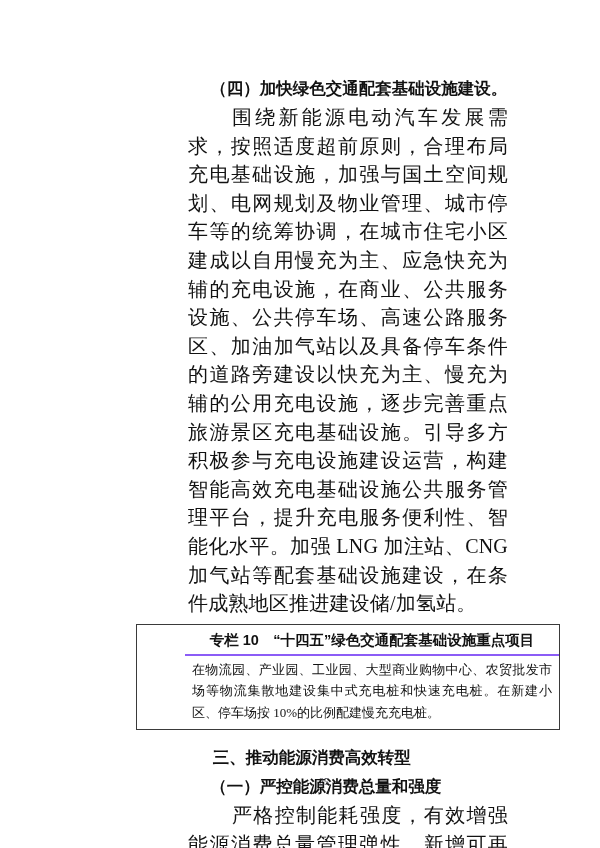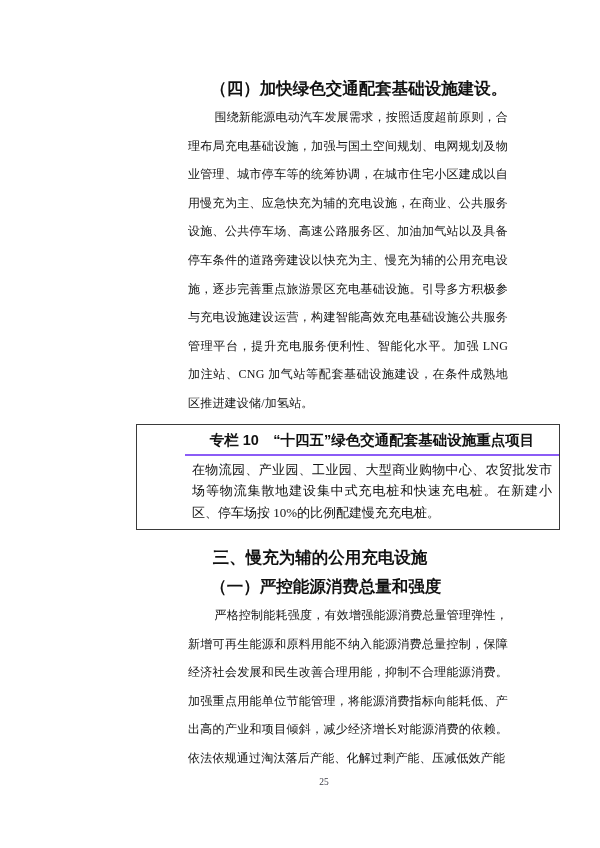--- a/index.html
+++ b/index.html
@@ -36,21 +36,21 @@
   .h-hei {
     font-family: "Liberation Sans", sans-serif;
     font-size: 16.5px;
     font-weight: bold;
     line-height: 29px;
     margin: 13px 0 0 0;
     text-indent: 1.5em;
   }
 
   .para {
-    font-size: 12px;
+    font-size: 20px;
     line-height: 28.6px;
     margin: 0;
     text-align: justify;
     text-justify: inter-ideograph;
     text-indent: 2.2em;
     letter-spacing: 0.2px;
   }
 
   
   .box {
@@ -95,21 +95,21 @@
 
     <h3 class="h-kai">（四）加快绿色交通配套基础设施建设。</h3>
 
     <p class="para">围绕新能源电动汽车发展需求，按照适度超前原则，合理布局充电基础设施，加强与国土空间规划、电网规划及物业管理、城市停车等的统筹协调，在城市住宅小区建成以自用慢充为主、应急快充为辅的充电设施，在商业、公共服务设施、公共停车场、高速公路服务区、加油加气站以及具备停车条件的道路旁建设以快充为主、慢充为辅的公用充电设施，逐步完善重点旅游景区充电基础设施。引导多方积极参与充电设施建设运营，构建智能高效充电基础设施公共服务管理平台，提升充电服务便利性、智能化水平。加强 LNG 加注站、CNG 加气站等配套基础设施建设，在条件成熟地区推进建设储/加氢站。</p>
 
     <div class="box">
       <div class="box-title">专栏 10　“十四五”绿色交通配套基础设施重点项目</div>
       <div class="box-body">在物流园、产业园、工业园、大型商业购物中心、农贸批发市场等物流集散地建设集中式充电桩和快速充电桩。在新建小区、停车场按 10%的比例配建慢充充电桩。</div>
     </div>
 
-    <h2 class="h-hei">三、慢充为辅的公用充电设施</h2>
+    <h2 class="h-hei">三、推动能源消费高效转型</h2>
 
     <h3 class="h-kai">（一）严控能源消费总量和强度</h3>
 
     <p class="para">严格控制能耗强度，有效增强能源消费总量管理弹性，新增可再生能源和原料用能不纳入能源消费总量控制，保障经济社会发展和民生改善合理用能，抑制不合理能源消费。加强重点用能单位节能管理，将能源消费指标向能耗低、产出高的产业和项目倾斜，减少经济增长对能源消费的依赖。依法依规通过淘汰落后产能、化解过剩产能、压减低效产能</p>
 
   </div>
 
   <div class="page-number">25</div>
 </div>
 

